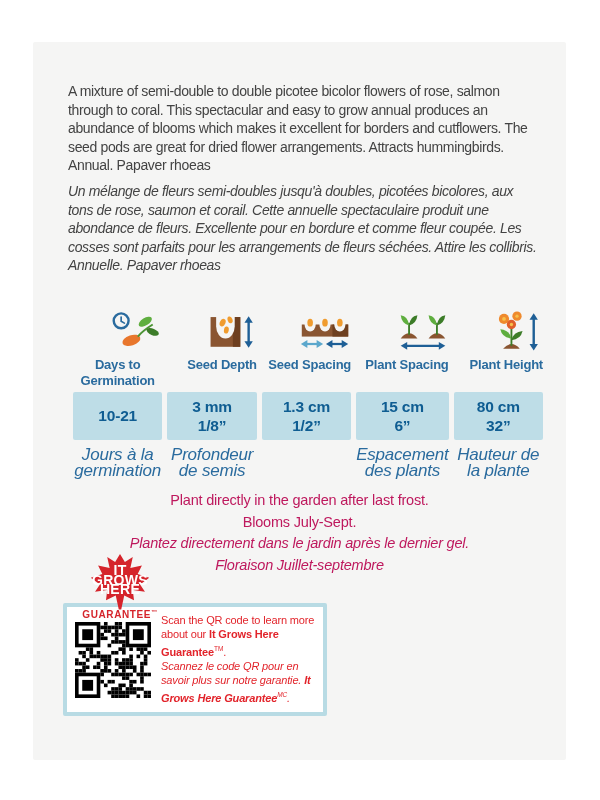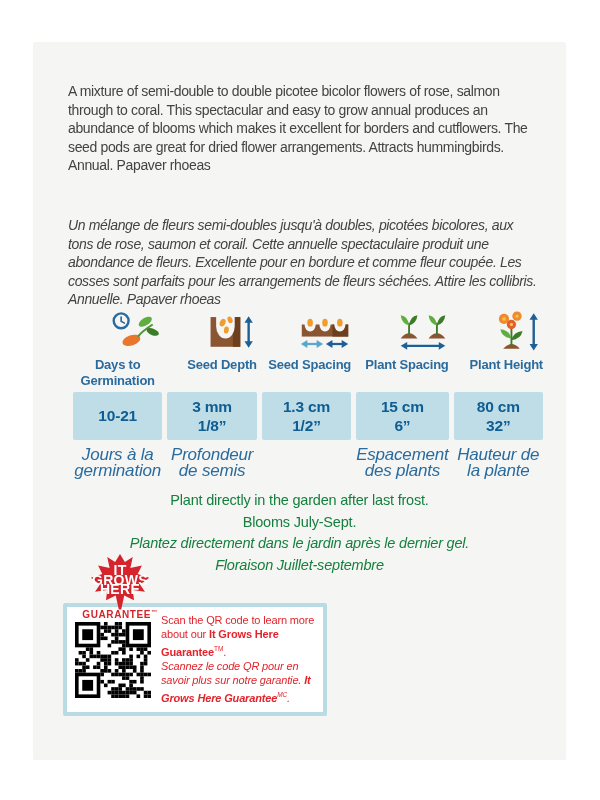--- a/index.html
+++ b/index.html
@@ -2,30 +2,30 @@
 <html><head>
 <meta charset="utf-8">
 <style>
   html,body{margin:0;padding:0;}
   body{font-family:"Liberation Sans",sans-serif;background:#ffffff;}
   .page{position:relative;width:600px;height:800px;background:#ffffff;overflow:hidden;}
   .card{position:absolute;left:33px;top:42px;width:533px;height:718px;background:#f5f5f4;border-radius:2px;}
 
   .desc{position:absolute;left:35px;width:472px;margin:0;font-size:14px;line-height:18.6px;letter-spacing:-0.35px;color:#434343;}
   .desc-en{top:40px;}
-  .desc-fr{top:174px;font-style:italic;}
+  .desc-fr{top:140px;font-style:italic;}
 
   .info-table{position:absolute;left:40px;top:262px;width:470px;display:grid;grid-template-columns:repeat(5,1fr);column-gap:5px;}
   .info-col{display:flex;flex-direction:column;align-items:flex-end;text-align:center;}
   .info-icon{height:50px;display:flex;align-items:flex-end;justify-content:center;}
   .label-en{height:35px;margin-top:3px;font-weight:bold;font-size:13px;line-height:16px;color:#2a6b9e;letter-spacing:-0.2px;}
   .value-box{width:100%;box-sizing:border-box;height:48px;background:#bedde7;border-radius:2px;display:flex;flex-direction:column;align-items:center;justify-content:center;font-weight:bold;font-size:15.5px;line-height:19.5px;color:#0f5d92;letter-spacing:-0.2px;}
   .label-fr{margin-top:7px;font-style:italic;font-size:17px;line-height:15.5px;color:#2a6b9e;letter-spacing:-0.2px;}
 
-  .planting{position:absolute;left:0;top:448px;width:100%;text-align:center;color:#15803d;font-size:14.5px;line-height:21.5px;letter-spacing:-0.2px;}
+  .planting{position:absolute;left:0;top:448px;width:100%;text-align:center;color:#be185d;font-size:14.5px;line-height:21.5px;letter-spacing:-0.2px;}
   .planting .fr{font-style:italic;}
 
   .logo{position:absolute;left:44px;top:512px;width:86px;text-align:center;z-index:3;}
   .leaf-wrap{position:relative;width:68px;height:56px;margin:0 auto;}
   .leaf-text{position:absolute;left:0;top:12px;width:100%;color:#ffffff;font-weight:bold;font-size:14px;line-height:9.5px;letter-spacing:0.3px;}
   .guarantee-line{margin-top:-1px;color:#d5242b;font-weight:bold;font-size:10px;letter-spacing:0.6px;}
   .guarantee-line sup{font-size:6px;}
 
   .qr-panel{position:absolute;left:30px;top:561px;width:264px;min-height:107px;box-sizing:border-box;background:#ffffff;border:4px solid #b8dbe4;border-radius:2px;display:flex;align-items:center;padding:7px 8px;z-index:2;}
   .qr-box{flex:none;width:76px;height:76px;margin-right:10px;}

